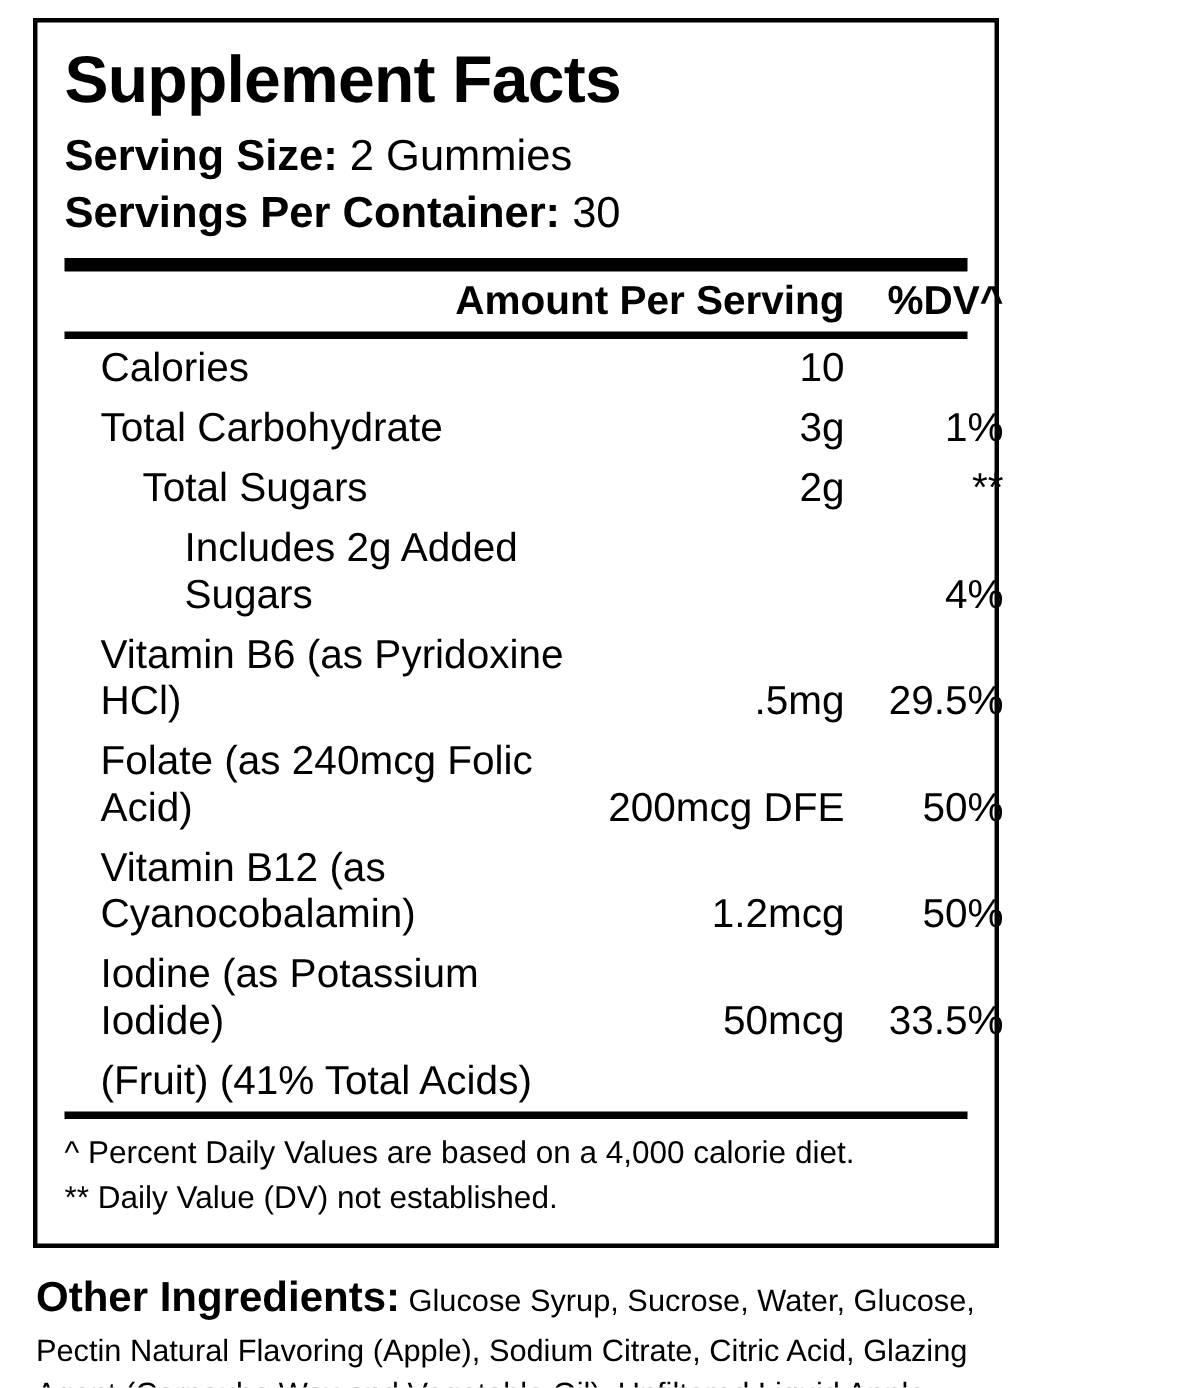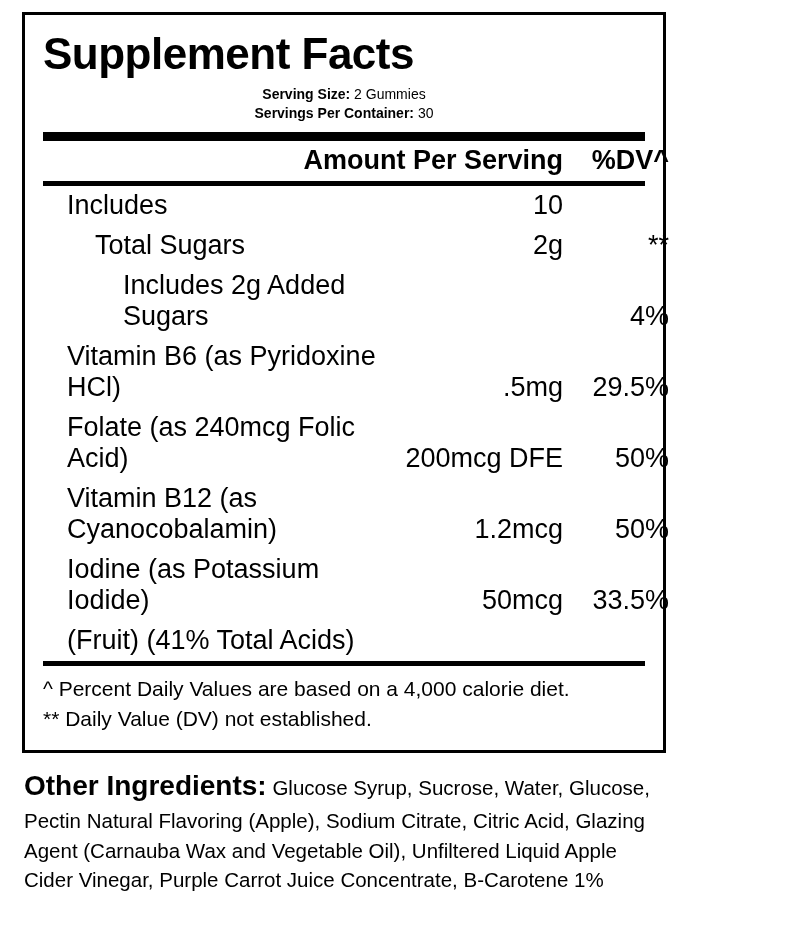--- a/index.html
+++ b/index.html
@@ -28,23 +28,22 @@
     background: #fff;
   }
   .title {
     font-size: 44px;
     font-weight: bold;
     letter-spacing: -0.5px;
     line-height: 1.05;
     margin: 2px 0 8px 0;
   }
   .serving-line {
-    font-size: 14px;
+    font-size: 29px;
     line-height: 1.32;
-    text-align: center;
   }
   .serving-line .lbl {
     font-weight: bold;
   }
   .rule-thick {
     border-top: 9px solid #000;
     margin: 10px 0 0 0;
   }
   .rule-med {
     border-top: 5px solid #000;
@@ -128,23 +127,28 @@
           <td class="col-dv">%DV^</td>
         </tr>
       </tbody>
     </table>
 
     <div class="rule-med"></div>
 
     <table class="facts">
       <tbody>
         <tr class="no-top-border">
-          <td class="col-name">Includes</td>
+          <td class="col-name">Calories</td>
           <td class="col-amt">10</td>
           <td class="col-dv"></td>
+        </tr>
+        <tr class="row-sep">
+          <td class="col-name">Total Carbohydrate</td>
+          <td class="col-amt">3g</td>
+          <td class="col-dv">1%</td>
         </tr>
         <tr class="row-sep">
           <td class="col-name indent1">Total Sugars</td>
           <td class="col-amt">2g</td>
           <td class="col-dv">**</td>
         </tr>
         <tr class="row-sep">
           <td class="col-name indent2">Includes 2g Added Sugars</td>
           <td class="col-amt"></td>
           <td class="col-dv">4%</td>

